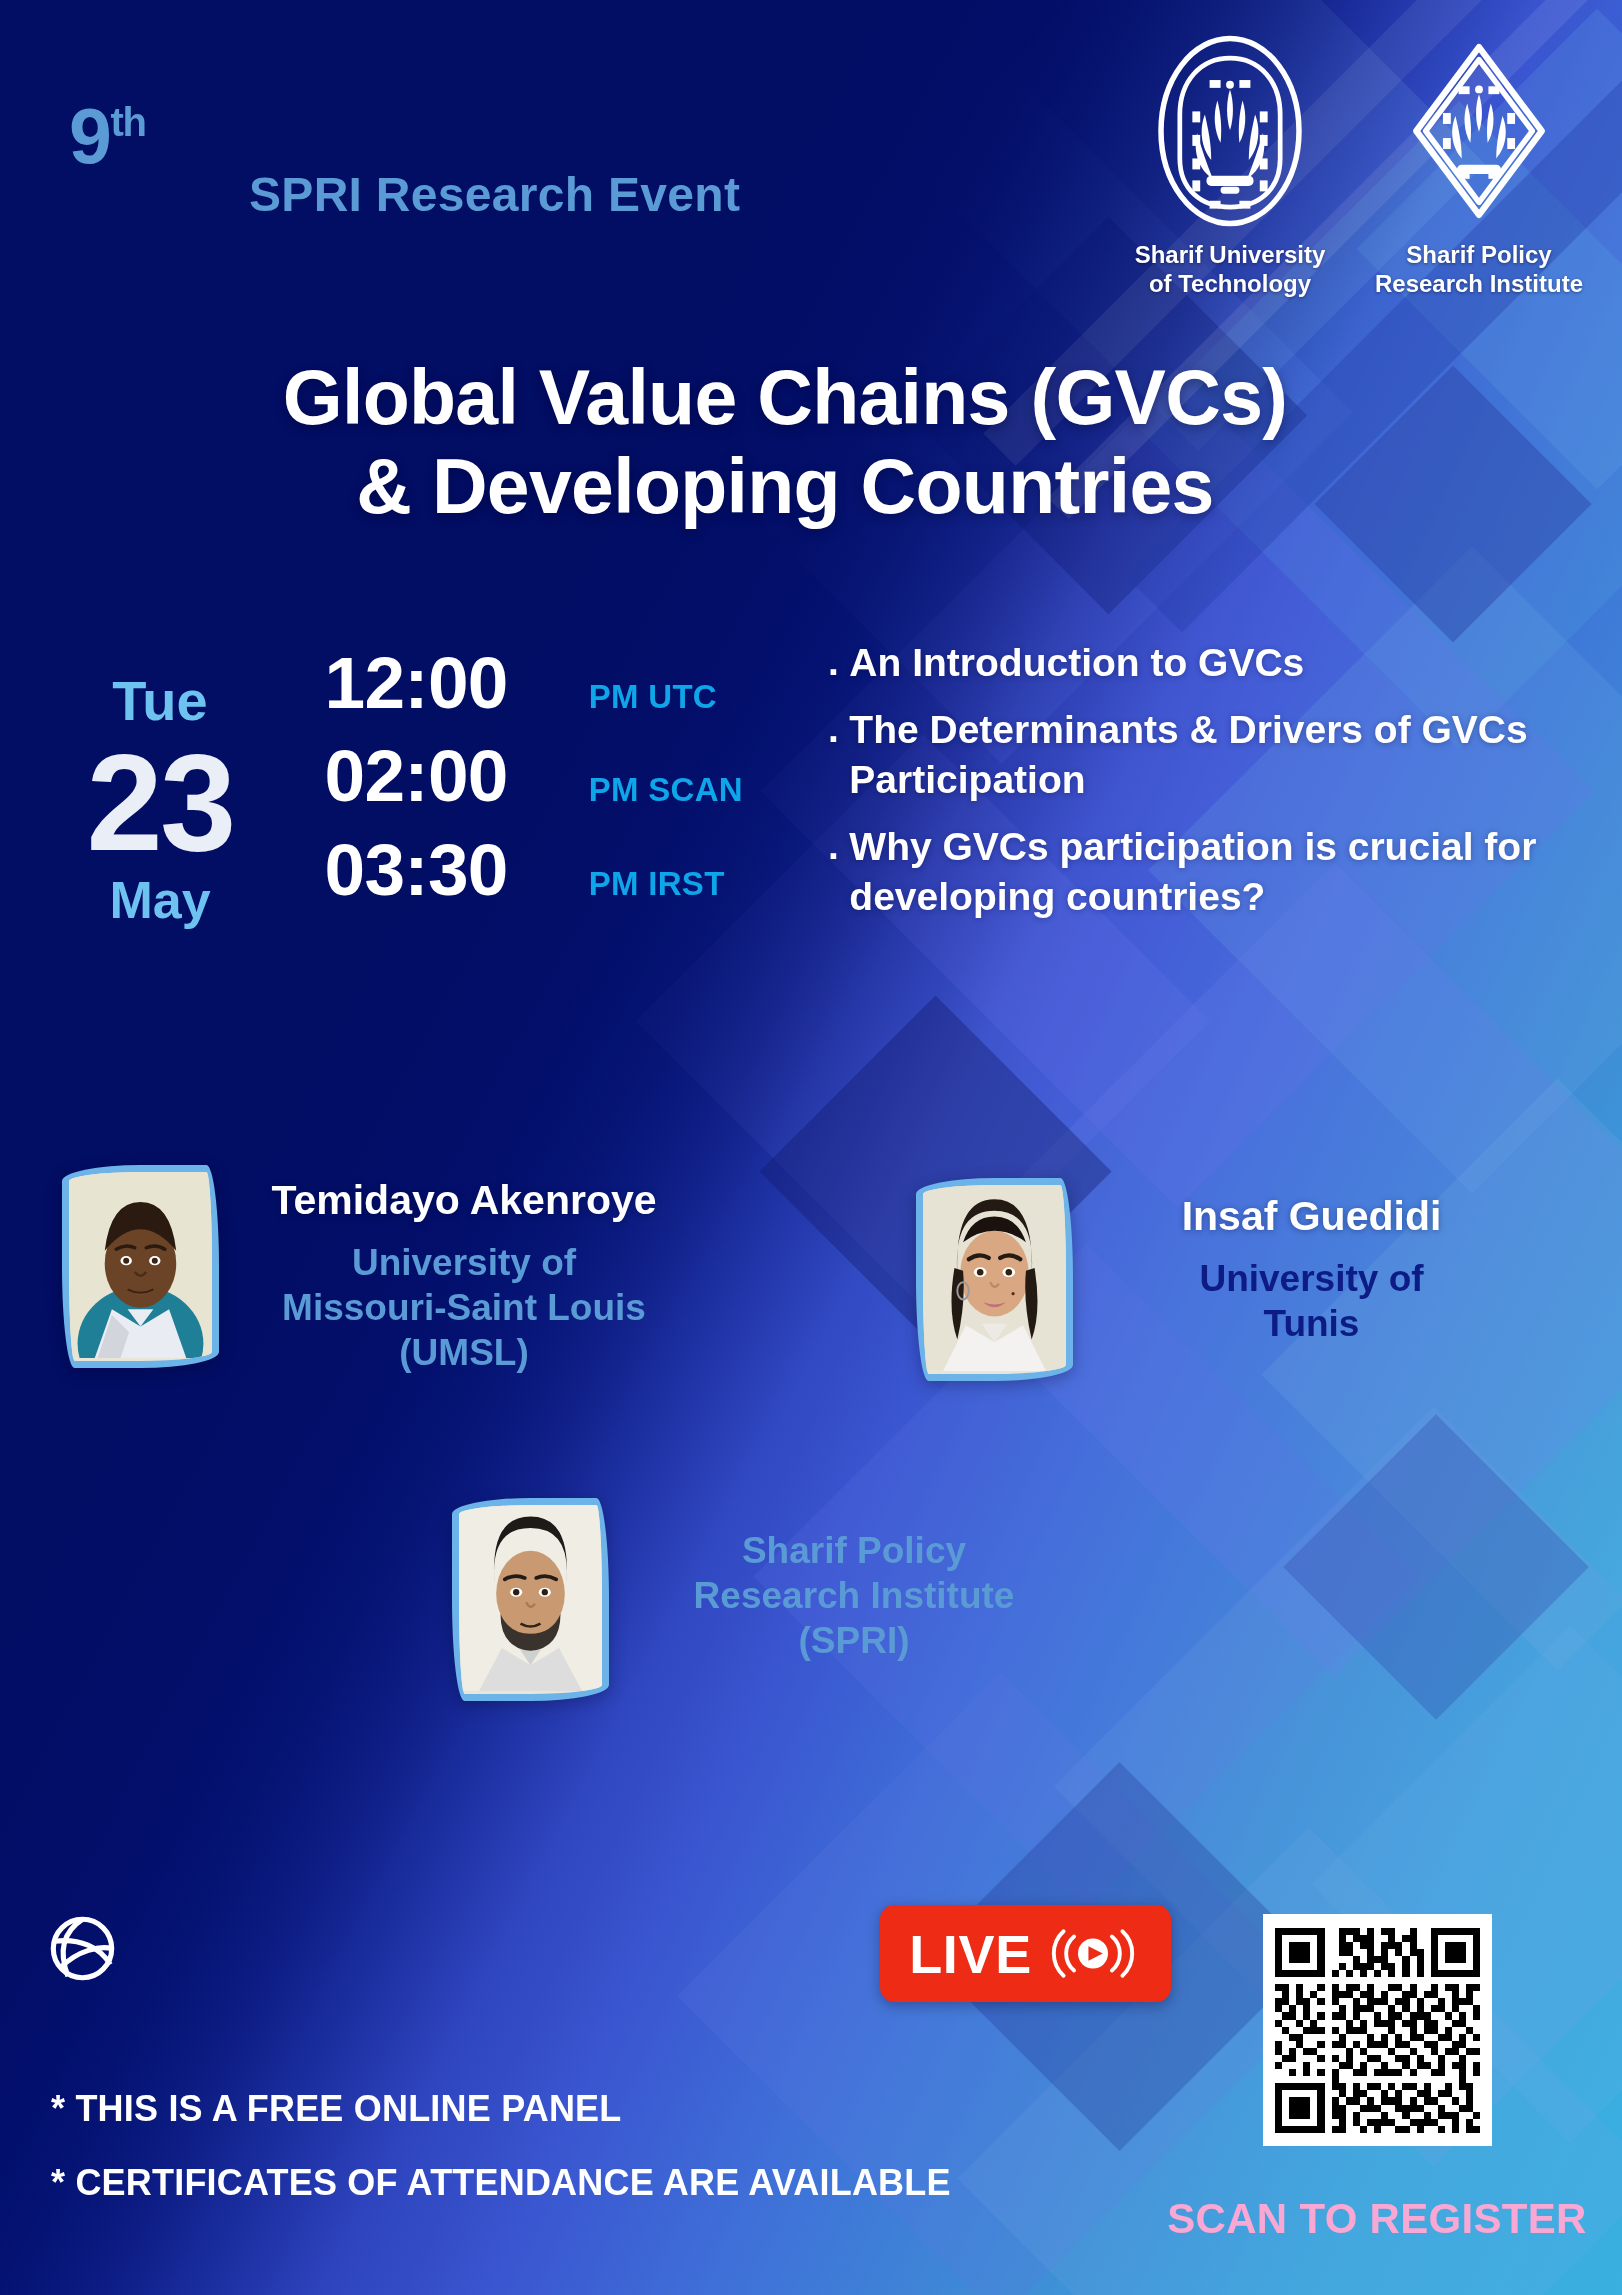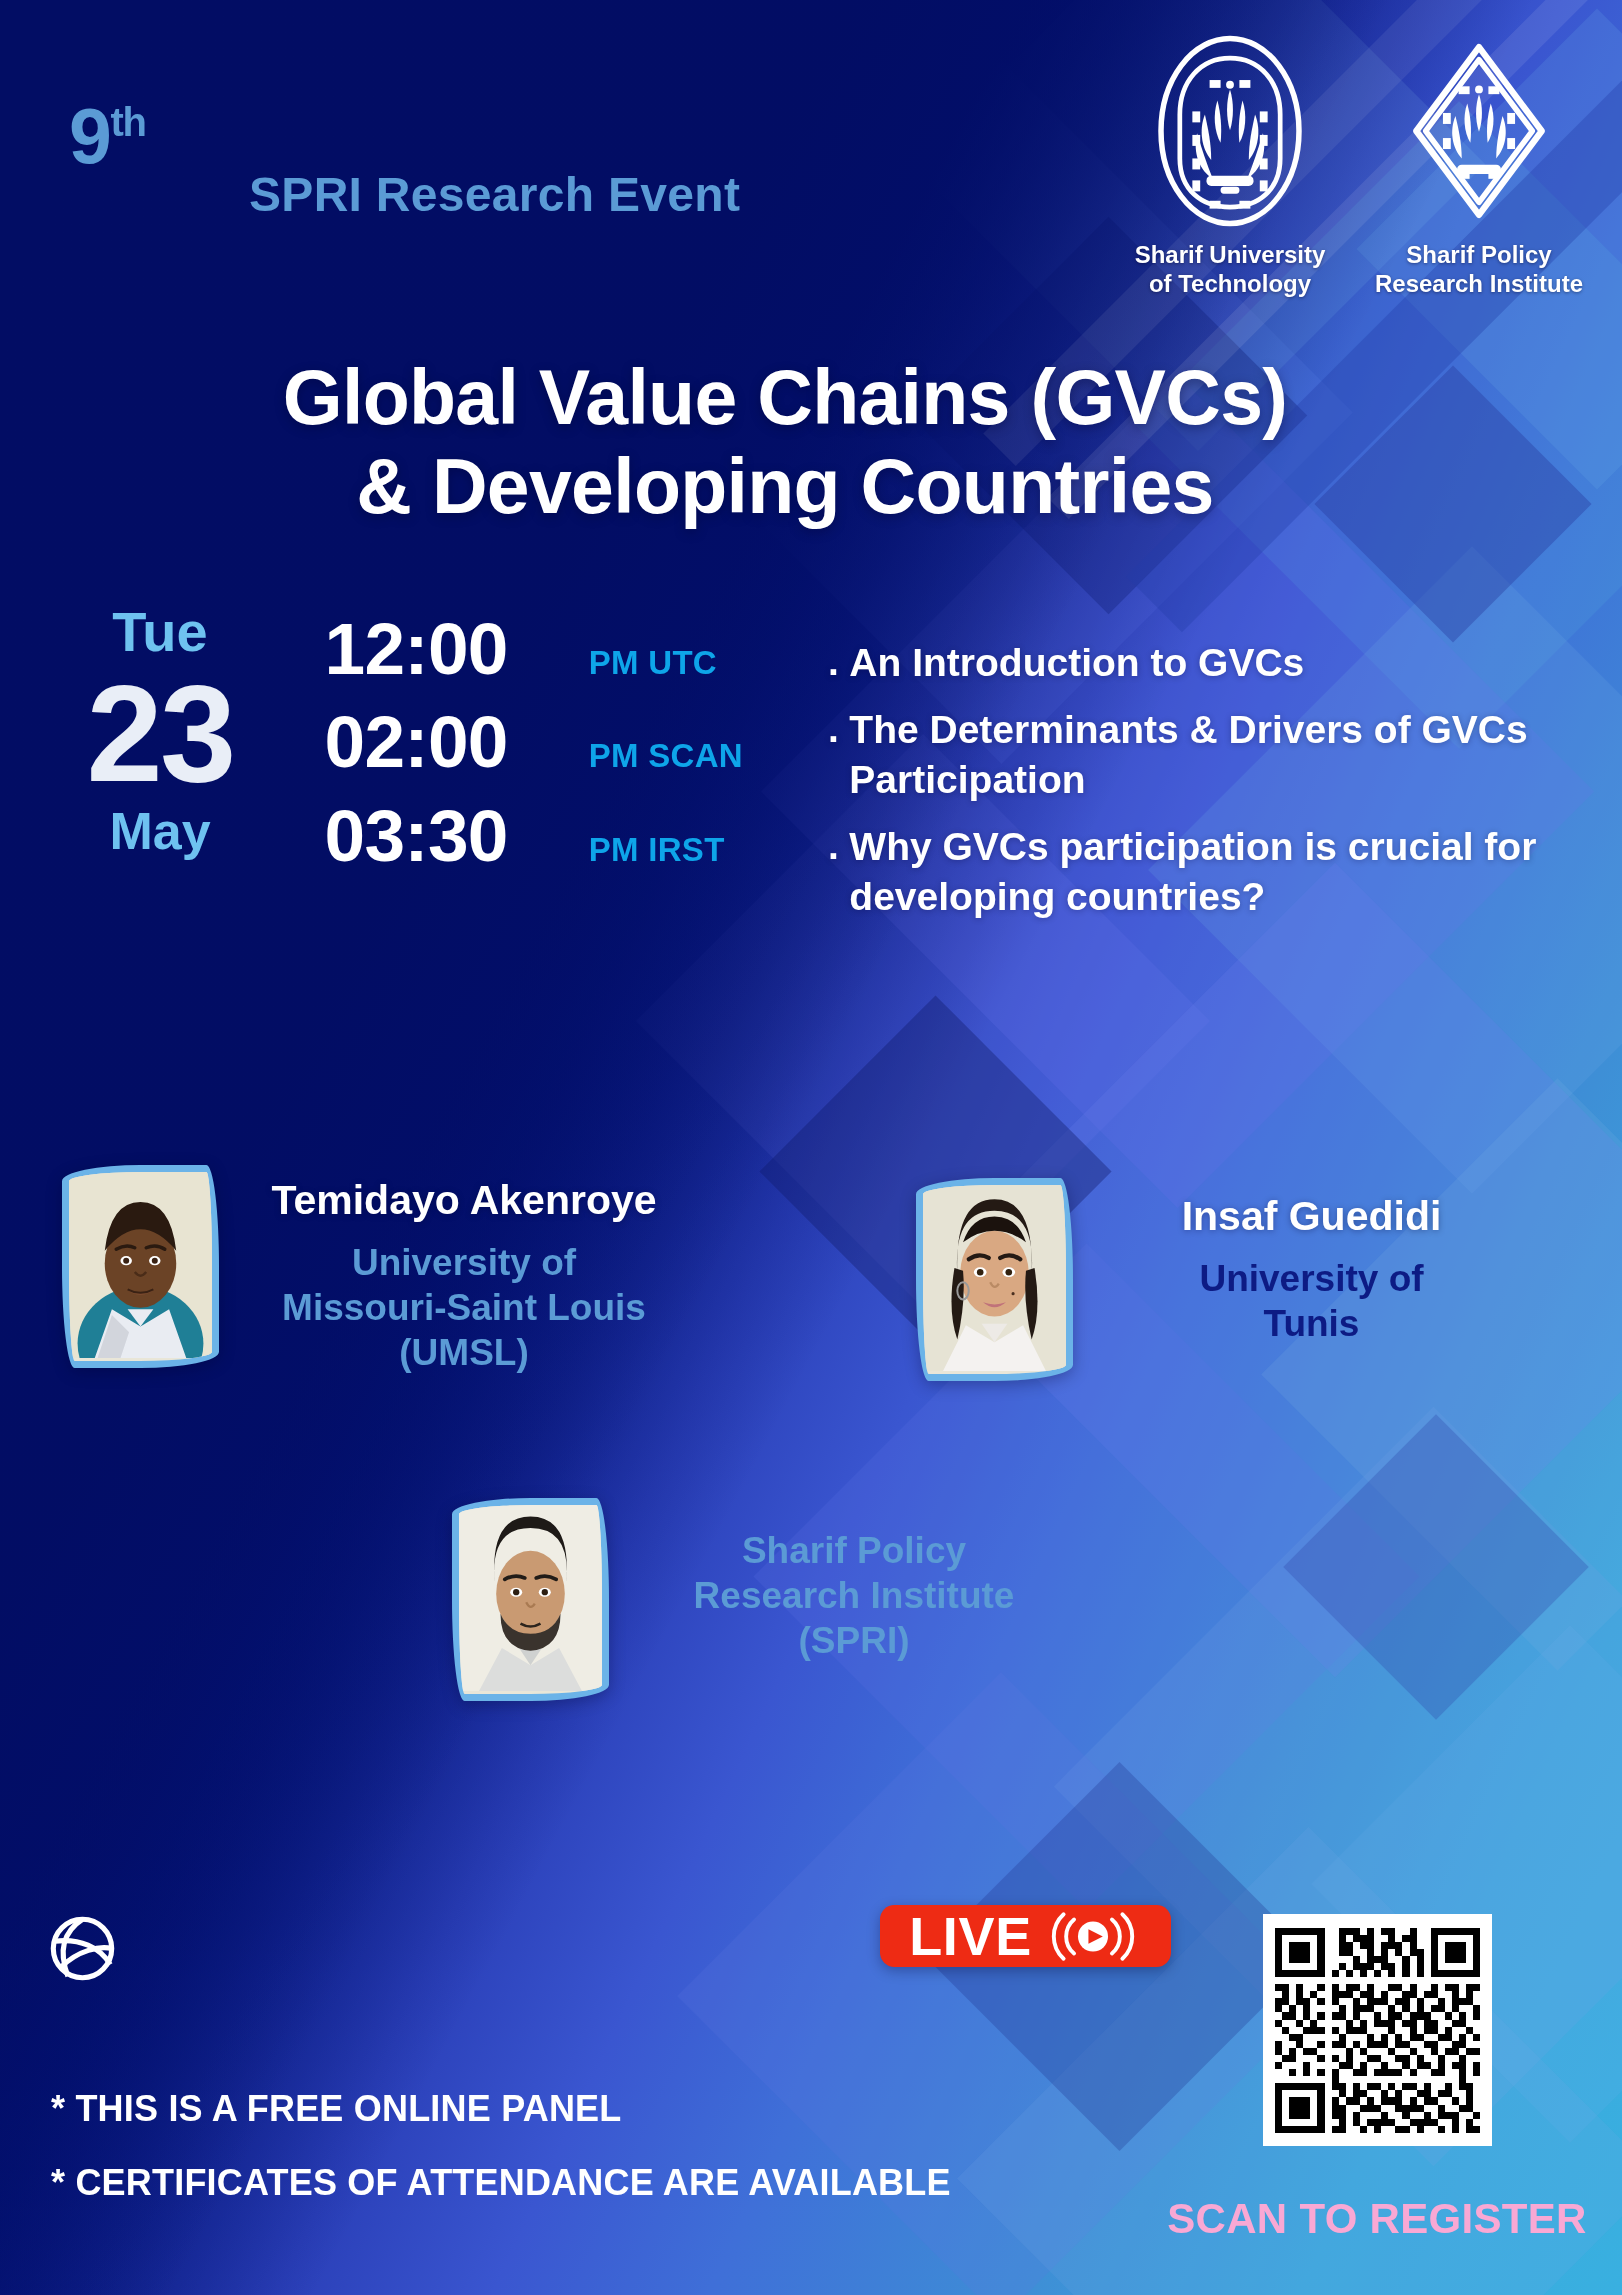--- a/index.html
+++ b/index.html
@@ -68,21 +68,21 @@
     position:absolute;left:0;right:0;top:353px;
     text-align:center;
     color:#fff;
     font-size:77px;font-weight:bold;line-height:1.16;
     letter-spacing:-0.7px;
     text-shadow:0 2.6px 10.5px rgba(0,0,40,.35);
     padding-left:39px;padding-right:92px;
   }
 
   
-  .datetime{position:absolute;left:52px;top:599px;display:flex;align-items:flex-start;}
+  .datetime{position:absolute;left:52px;top:633px;display:flex;align-items:flex-end;}
   .date-col{width:216px;text-align:center;padding-top:5.2px;}
   .date-dow{color:#6EC2F0;font-size:56px;font-weight:bold;line-height:1;}
   .date-day{color:#E9EEF7;font-size:137px;font-weight:bold;line-height:1.02;margin-top:3.9px;letter-spacing:-2.6px;}
   .date-mon{color:#6EC2F0;font-size:52px;font-weight:bold;line-height:1;margin-top:1.3px;}
   .vrule{width:6.5px;background:#6EC2F0;border-radius:3.9px;margin:17px 0 10.5px 0;}
   .times{padding-left:50px;padding-top:11.8px;}
   .time-row{display:flex;align-items:baseline;margin-bottom:17px;}
   .time-val{color:#fff;font-size:73px;font-weight:bold;line-height:1.05;letter-spacing:-0.7px;min-width:255px;}
   .time-zone{color:#0ea5e9;font-size:33px;font-weight:bold;margin-left:9.2px;letter-spacing:0.3px;}
 
@@ -124,21 +124,21 @@
   .link-url{color:#fff;font-size:55px;font-weight:bold;line-height:1;letter-spacing:-0.3px;}
   .link-grad{
     width:677px;height:34px;margin-top:10.5px;border-radius:5.2px;
     background:linear-gradient(90deg,#FBAE57 0%,#FBAE57 24%,#F1443F 42%,#E32252 49%,
                                #7B3FC4 60%,#3A3FA8 68%,#0B2F7B 80%,#07276B 100%);
   }
 
   
   .live{
     position:absolute;left:880px;top:1905px;
-    width:291px;height:62px;
+    width:291px;height:97px;
     background:#EE2B14;border-radius:14.4px;
     display:flex;align-items:center;justify-content:center;gap:11.8px;
     box-shadow:0 3.9px 13px rgba(0,0,40,.30);
   }
   .live-label{color:#fff;font-size:54px;font-weight:bold;line-height:1;letter-spacing:0.7px;}
   .live-icon{width:98px;height:55px;}
 
   
   .qr-box{
     position:absolute;left:1263px;top:1914px;

